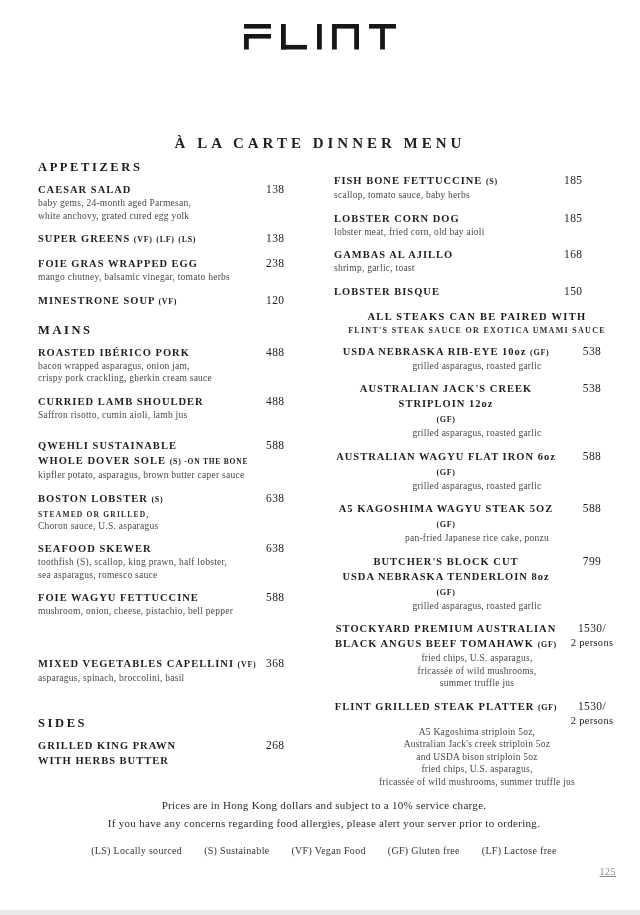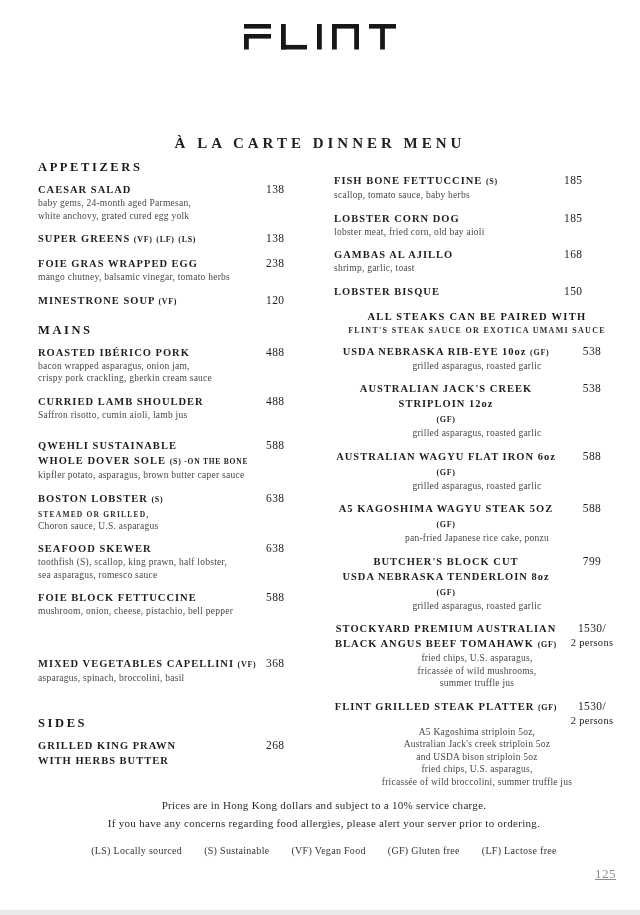--- a/index.html
+++ b/index.html
@@ -58,21 +58,21 @@
   .col-0 .sec-1 .items .item:nth-child(3) { margin-top:17px; }
   .col-0 .sec-1 .items .item:nth-child(7) { margin-top:38px; }
   .col-0 .sec-2 { margin-top:32px; }
   .footer {
     position:absolute; left:8px; right:0; top:797px; text-align:center; color:#2a2a2a;
   }
   .footer-note { font-size:11px; letter-spacing:0.3px; line-height:17.5px; }
   .legend { margin-top:13px; font-size:10px; color:#333; }
   .legend-item { display:inline-block; margin:0 11px; letter-spacing:0.3px; }
   .page-number {
-    position:absolute; right:24px; top:866px; font-size:13px; color:#8d8d8d;
+    position:absolute; right:24px; top:866px; font-size:10px; color:#8d8d8d;
     letter-spacing:0.5px; font-variant-numeric:oldstyle-nums;text-decoration:underline;
   }
 </style>
 </head>
 <body>
 
 <div class="page">
 
   <div class="logo-wrap">
     <svg width="152" height="27" viewBox="0 0 152 27" role="img" fill="#171717" aria-label="FLINT">
@@ -187,21 +187,21 @@
                   <div class="item-name">SEAFOOD SKEWER</div>
                 </div>
                 <div class="item-price"><span class="price-value">638</span></div>
               </div>
               <div class="item-desc">toothfish (S), scallop, king prawn, half lobster,</div>
               <div class="item-desc">sea asparagus, romesco sauce</div>
             </div>
             <div class="item">
               <div class="item-head">
                 <div class="item-names">
-                  <div class="item-name">FOIE BLOCK FETTUCCINE</div>
+                  <div class="item-name">FOIE WAGYU FETTUCCINE</div>
                 </div>
                 <div class="item-price"><span class="price-value">588</span></div>
               </div>
               <div class="item-desc">mushroom, onion, cheese, pistachio, bell pepper</div>
             </div>
             <div class="item">
               <div class="item-head">
                 <div class="item-names">
                   <div class="item-name">MIXED VEGETABLES CAPELLINI <span class="tag">(VF)</span></div>
                 </div>
@@ -333,21 +333,21 @@
               <div class="item-head">
                 <div class="item-names">
                   <div class="item-name">FLINT GRILLED STEAK PLATTER <span class="tag">(GF)</span></div>
                 </div>
                 <div class="item-price"><span class="price-value">1530/</span><span class="price-note">2 persons</span></div>
               </div>
               <div class="item-desc">A5 Kagoshima striploin 5oz,</div>
               <div class="item-desc">Australian Jack's creek striploin 5oz</div>
               <div class="item-desc">and USDA bison striploin 5oz</div>
               <div class="item-desc">fried chips, U.S. asparagus,</div>
-              <div class="item-desc">fricassée of wild broccolini, summer truffle jus</div>
+              <div class="item-desc">fricassée of wild mushrooms, summer truffle jus</div>
             </div>
           </div>
         </section>
       </div>
   </div>
 
   <div class="footer">
     <div class="footer-note">Prices are in Hong Kong dollars and subject to a 10% service charge.</div>
     <div class="footer-note">If you have any concerns regarding food allergies, please alert your server prior to ordering.</div>
     <div class="legend"><span class="legend-item">(LS) Locally sourced</span><span class="legend-item">(S) Sustainable</span><span class="legend-item">(VF) Vegan Food</span><span class="legend-item">(GF) Gluten free</span><span class="legend-item">(LF) Lactose free</span></div>

